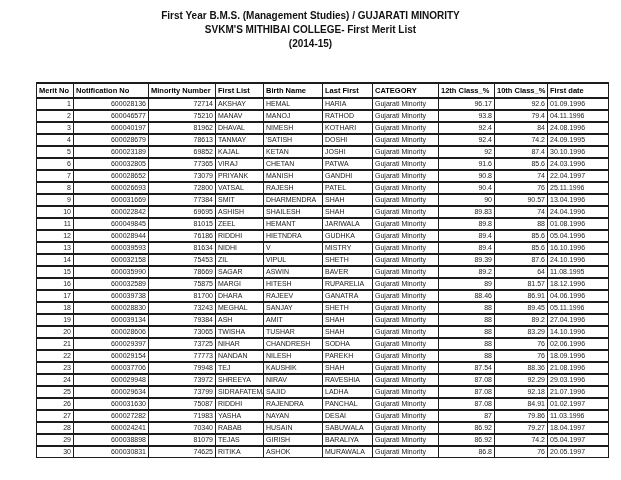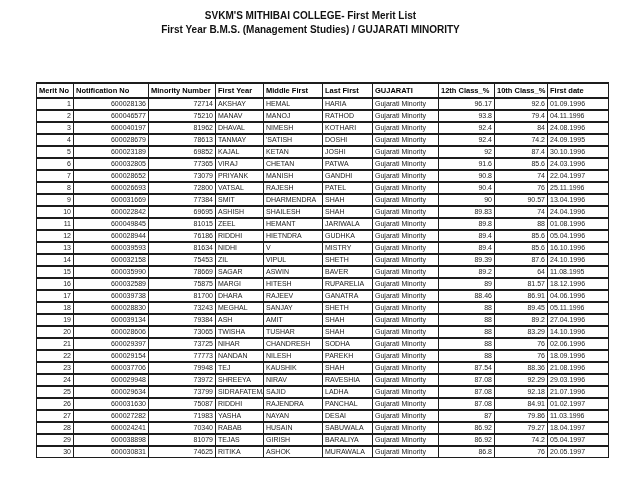--- a/index.html
+++ b/index.html
@@ -52,46 +52,47 @@
     color: #000;
   }
   .al-r { text-align: right; }
   .al-l { text-align: left; }
 </style>
 </head>
 <body>
 
 <div class="page">
   <div class="title-block">
+    <div class="title-line">First Year B.M.S. (Management Studies) / GUJARATI MINORITY</div>
     <div class="title-line">SVKM'S MITHIBAI COLLEGE-  First Merit List</div>
-    <div class="title-line">First Year B.M.S. (Management Studies) / GUJARATI MINORITY</div>
+    <div class="title-line">(2014-15)</div>
   </div>
 
   <table class="merit">
     <colgroup>
         <col style="width: 37px;">
         <col style="width: 75px;">
         <col style="width: 67px;">
         <col style="width: 48px;">
         <col style="width: 59px;">
         <col style="width: 50px;">
         <col style="width: 66px;">
         <col style="width: 56px;">
         <col style="width: 53px;">
         <col style="width: 61px;">
       </colgroup>
     <thead>
       <tr>
           <th class="al-l">Merit No</th>
           <th class="al-l">Notification No</th>
           <th class="al-l">Minority Number</th>
-          <th class="al-l">First Year</th>
-          <th class="al-l">Middle First</th>
+          <th class="al-l">First List</th>
+          <th class="al-l">Birth Name</th>
           <th class="al-l">Last First</th>
-          <th class="al-l">GUJARATI</th>
+          <th class="al-l">CATEGORY</th>
           <th class="al-l">12th Class_%</th>
           <th class="al-l">10th Class_%</th>
           <th class="al-l">First date</th>
         </tr>
     </thead>
     <tbody>
         <tr>
           <td class="al-r">1</td>
           <td class="al-r">600028136</td>
           <td class="al-r">72714</td>

